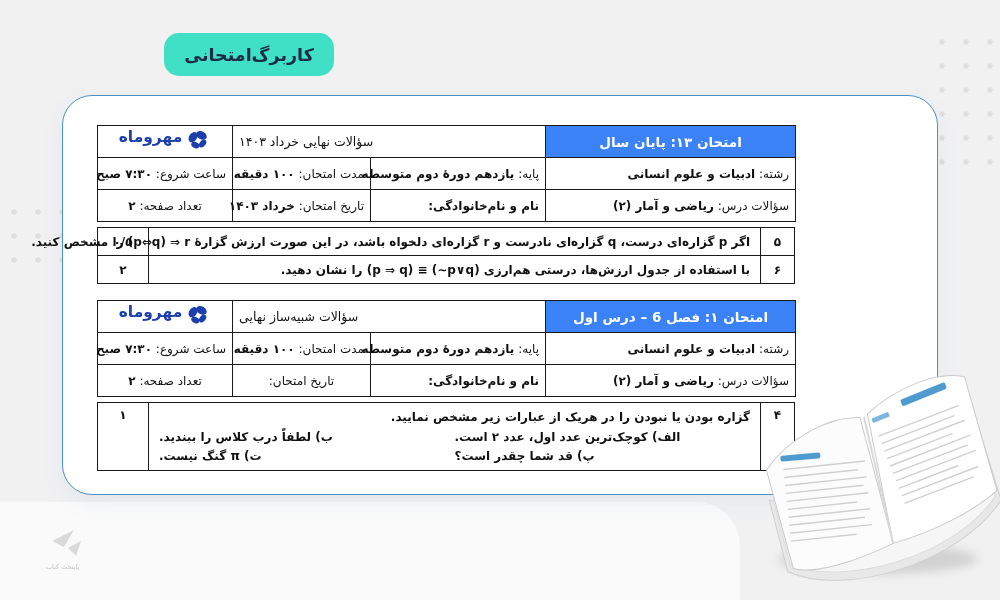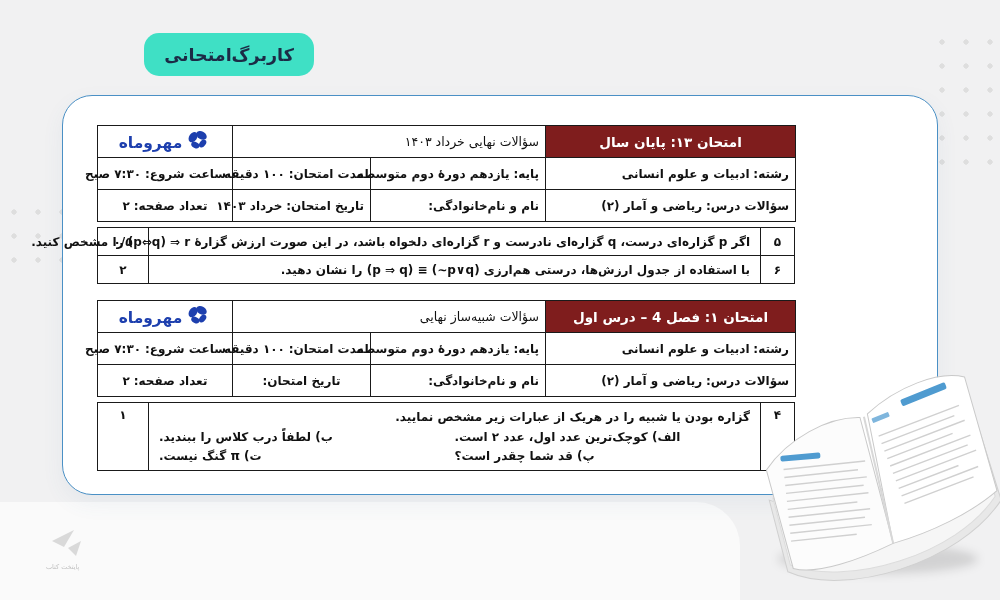--- a/index.html
+++ b/index.html
@@ -14,47 +14,47 @@
     position:absolute;
     background-image:radial-gradient(circle,#dedede 2.4px,transparent 2.9px);
     background-size:24px 24px;
   }
   #dots-right{left:930px;top:30px;width:72px;height:150px;}
   #dots-left{left:2px;top:200px;width:72px;height:78px;}
   #bg-blob{left:-50px;top:502px;width:790px;height:170px;background:#fafafa;border-radius:44px;}
 
   
   #badge{
-    left:144px;top:33px;width:170px;height:43px;border-radius:15px;
+    left:164px;top:33px;width:170px;height:43px;border-radius:15px;
     background:#3fe0c5;color:#1c2b46;font-weight:bold;font-size:17.5px;
     display:flex;align-items:center;justify-content:center;direction:rtl;
   }
 
   
   #card{
     left:62px;top:95px;width:874px;height:398px;background:#ffffff;
     border:1.6px solid #4a90c5;border-radius:30px;
     box-shadow:0 8px 22px rgba(70,120,160,0.07);
     z-index:1;
   }
 
   table{border-collapse:collapse;table-layout:fixed;position:absolute;width:698px;direction:rtl;}
   td{border:1.6px solid #1a1a1a;padding:0 6px;white-space:nowrap;overflow:visible;
      font-size:12px;color:#111;}
   .info-table td{height:31px;}
   .col-c1{width:250px;}.col-c2{width:175px;}.col-c3{width:138px;}.col-c4{width:135px;}
 
-  .blue-head{background:#7f1d1d;color:#fff;font-weight:bold;text-align:center;font-size:13.5px;padding:0 2px;}
-  .subtitle-cell{text-align:right;font-size:12.5px;}
+  .blue-head{background:#3b82f6;color:#fff;font-weight:bold;text-align:center;font-size:13.5px;padding:0 2px;}
+  .subtitle-cell{text-align:left;font-size:12.5px;}
   .logo-cell{text-align:center;padding:0 3px;}
-  .logo-inner{display:inline-flex;align-items:flex-end;gap:3px;color:#1d3fae;}
+  .logo-inner{display:inline-flex;align-items:flex-start;gap:3px;color:#1d3fae;}
   .brand-name{font-weight:bold;font-size:15.5px;color:#1d3fae;}
   .cell-right{text-align:right;margin-left:45px;}
   .cell-center{text-align:center;}
-  .lbl{font-weight:700;}
+  .lbl{font-weight:400;}
   .val{font-weight:700;}
   .strong{font-weight:700;}
 
   .q-table td{height:27px;}
   .qnum{text-align:center;font-weight:700;width:34px;}
   .qtext{text-align:right;padding:0 10px;font-weight:700;}
   .qscore{text-align:center;font-weight:700;width:51px;margin-top:8px;}
   .q4-table td{height:62px;vertical-align:top;padding-top:5px;}
   .q4-line{line-height:19px;}
   .q-grid{display:grid;grid-template-columns:1fr 1fr;margin-top:1px;}
@@ -145,21 +145,21 @@
 
   <table id="tbl-info2" class="info-table" dir="rtl">
     <colgroup>
         <col class="col-c1">
         <col class="col-c2">
         <col class="col-c3">
         <col class="col-c4">
       </colgroup>
     <tbody>
         <tr>
-      <td class="blue-head">امتحان ۱: فصل 4 – درس اول</td>
+      <td class="blue-head">امتحان ۱: فصل 6 – درس اول</td>
       <td colspan="2" class="subtitle-cell">سؤالات شبیه‌ساز نهایی</td>
       <td class="logo-cell">
         <span class="logo-inner">
           <svg width="26" height="24" viewBox="0 0 26 24">
             <g fill="#1d3fae" transform="rotate(-12 13 12)">
               <ellipse cx="8.8" cy="8.2" rx="5.6" ry="3.9" transform="rotate(-42 8.8 8.2)"></ellipse>
               <ellipse cx="17.4" cy="8.2" rx="5.6" ry="3.9" transform="rotate(42 17.4 8.2)"></ellipse>
               <ellipse cx="9.4" cy="16.4" rx="4.4" ry="3" transform="rotate(40 9.4 16.4)"></ellipse>
               <ellipse cx="16.8" cy="16.4" rx="4.4" ry="3" transform="rotate(-40 16.8 16.4)"></ellipse>
             </g>
@@ -186,21 +186,21 @@
   <table id="tbl-q4" class="q-table q4-table" dir="rtl">
     <colgroup>
         <col style="width:34px">
         <col>
         <col style="width:51px">
       </colgroup>
     <tbody>
         <tr>
       <td class="qnum">۴</td>
       <td class="qtext">
-        <div class="q4-line">گزاره بودن یا شبیه را در هریک از عبارات زیر مشخص نمایید.</div>
+        <div class="q4-line">گزاره بودن یا نبودن را در هریک از عبارات زیر مشخص نمایید.</div>
         <div class="q-grid">
           <span>الف) کوچک‌ترین عدد اول، عدد ۲ است.</span>
           <span>ب) لطفاً درب کلاس را ببندید.</span>
           <span>پ) قد شما چقدر است؟</span>
           <span>ت) π گنگ نیست.</span>
         </div>
       </td>
       <td class="qscore">۱</td>
     </tr>
   </tbody>

